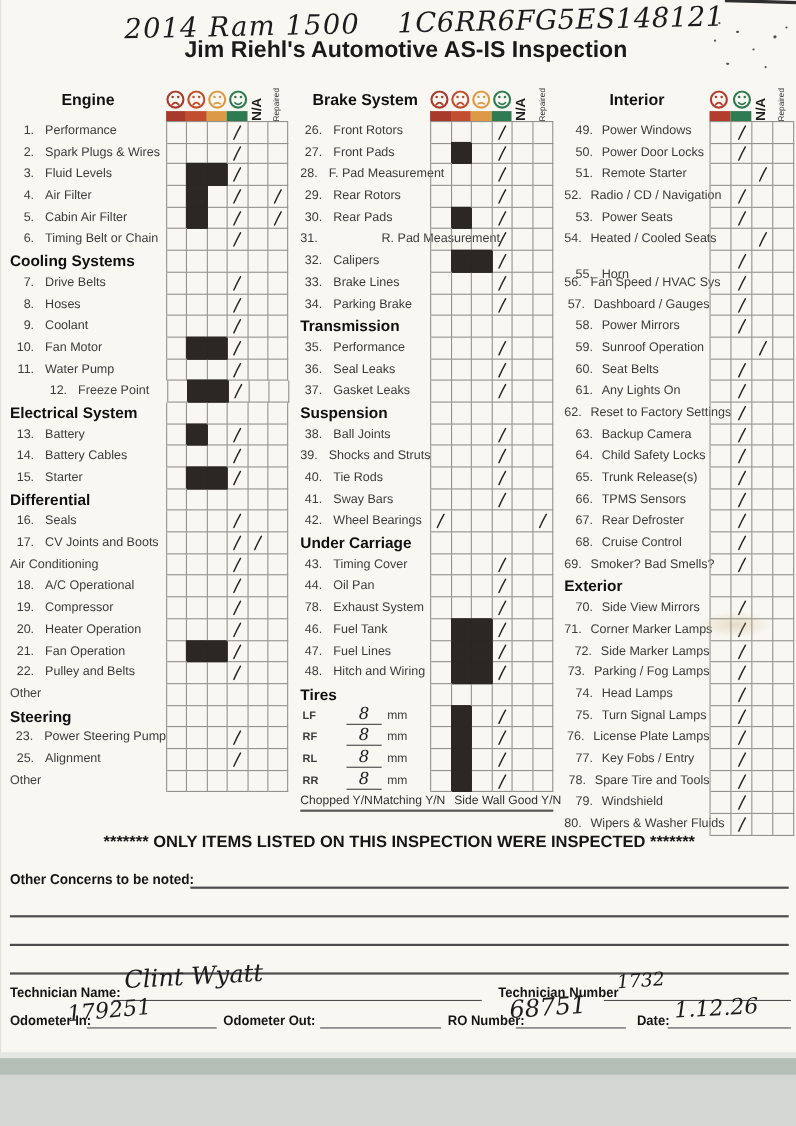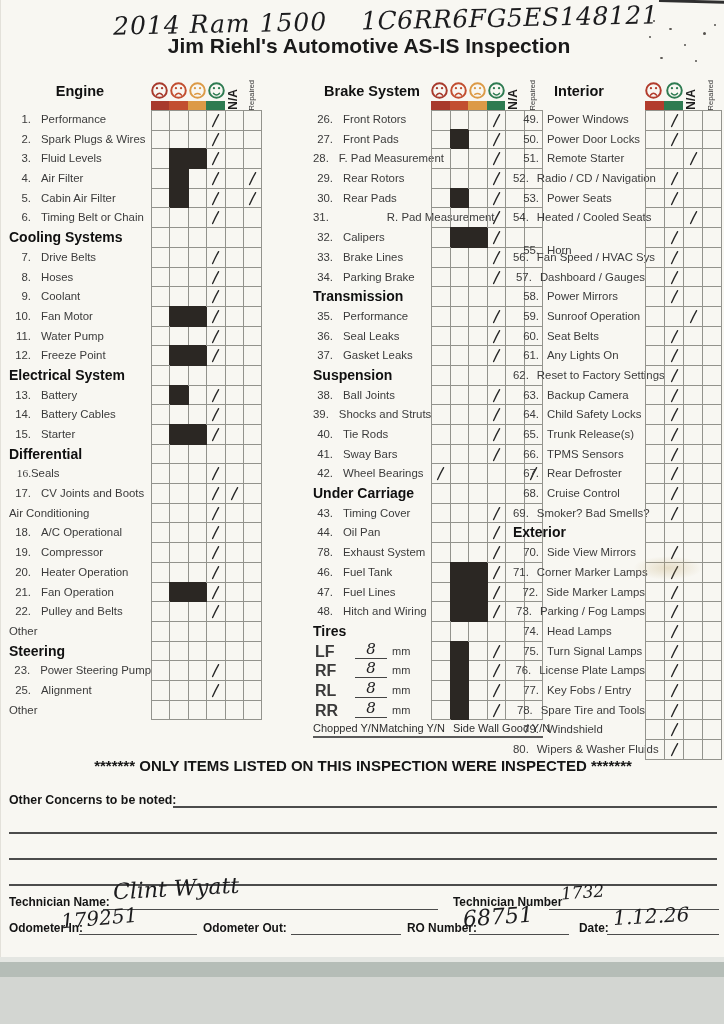--- a/index.html
+++ b/index.html
@@ -5,40 +5,40 @@
   html,body{margin:0;padding:0;}
   body{width:724px;height:1024px;position:relative;background:#d3d6d2;font-family:"Liberation Sans",sans-serif;overflow:hidden;}
   #paper{position:absolute;left:0;top:0;width:724px;height:957px;background:#f8f7f2;border-left:1px solid #e3e1da;}
   #scanlight{position:absolute;left:0;top:957px;width:724px;height:5px;background:#e4e6e2;}
   #scanband{position:absolute;left:0;top:962px;width:724px;height:15px;background:#b5bdb7;}
   .hw{font-family:"DejaVu Serif",serif;font-style:italic;color:#1c1c1e;}
   #hwline{position:absolute;left:112px;top:6px;font-size:25px;transform:rotate(-1.2deg);letter-spacing:1px;white-space:nowrap;}
   #hw-vin{margin-left:34px;letter-spacing:.5px;}
   #title{position:absolute;left:368px;top:34px;transform:translateX(-50%);font-size:21px;font-weight:700;color:#1a1a1a;white-space:nowrap;}
   .col{position:absolute;top:78px;}
-  #col0{left:8px;} #col1{left:272px;margin-left:40px;} #col2{left:512px;}
+  #col0{left:8px;} #col1{left:272px;} #col2{left:512px;}
   .col-head{position:relative;height:32px;}
   .col-title{position:absolute;top:5px;font-weight:700;font-size:14.5px;color:#111;transform:translateX(-50%);white-space:nowrap;}
   .faces{position:absolute;bottom:11px;display:flex;justify-content:space-between;}
   .bar{position:absolute;bottom:0;display:flex;height:9px;}
   .bar i{display:block;height:100%;}
   .vlab{position:absolute;bottom:0;writing-mode:vertical-rl;transform:rotate(180deg);line-height:1;}
   .vna{font-weight:700;font-size:12px;color:#1d1d1d;}
   .vrep{font-size:7.5px;color:#333;}
   .row{display:flex;height:19.7px;}
   .lbl{font-size:11.4px;color:#3b3b3b;line-height:19.7px;white-space:nowrap;display:flex;box-sizing:border-box;}
   .num{display:inline-block;text-align:right;}
   .sect{font-size:14px;font-weight:700;color:#101010;line-height:19.7px;}
   .plain{font-size:11.4px;color:#3b3b3b;}
   .cells{display:flex;border-left:1px solid #93938d;box-sizing:border-box;}
   .row.first .cells{border-top:1px solid #93938d;}
   .cell{border-right:1px solid #93938d;border-bottom:1px solid #93938d;box-sizing:border-box;position:relative;height:19.7px;}
   .cell.b{background:#2b2723;border-color:#2b2723;box-shadow:-1px -1px 0 0 #2b2723;}
   .chk{display:block;margin:2px auto 0;}
-  .tlab{font-weight:700;width:40px;padding-left:2px;font-size:16px;}
+  .tlab{font-weight:700;width:40px;padding-left:2px;font-size:10px;}
   .tline{width:32px;border-bottom:1px solid #444;height:15px;margin-top:1px;text-align:center;line-height:13px;display:inline-block;}
   .tval{font-size:15px;}
   .tmm{font-size:11px;margin-left:5px;}
   .tfoot{position:relative;height:18px;width:229px;}
   .tfl{position:absolute;top:2px;font-size:11px;color:#2e2e2e;white-space:nowrap;}
   .tfoot::after{content:'';position:absolute;left:0;width:230px;top:16px;height:1.5px;background:#5a5a5a;}
   #notice{position:absolute;left:362px;top:757px;transform:translateX(-50%);font-weight:700;font-size:15px;white-space:nowrap;color:#161616;}
   #concerns{position:absolute;left:8px;top:792px;font-weight:700;font-size:13px;color:#141414;transform:scaleX(.95);transform-origin:left;white-space:nowrap;}
   .wline{position:absolute;height:1.5px;background:#4c4c4c;}
   .flab{position:absolute;font-weight:700;font-size:12.5px;color:#141414;transform:scaleX(.95);transform-origin:left;white-space:nowrap;}
@@ -308,21 +308,21 @@
           <div class="cell" style="width: 18.4px;">
             <svg class="chk" width="11" height="15" viewBox="0 0 11 15">
               <path d="M2.6 13.6 C4.2 10 6.6 5 8.6 1.6" fill="none" stroke="#272727" stroke-width="1.35" stroke-linecap="round"></path>
             </svg>
           </div>
           <div class="cell" style="width: 18.4px;"></div>
           <div class="cell" style="width: 18.4px;"></div>
         </div>
       </div>
       <div class="row">
-        <div class="lbl" style="width: 142px;">
+        <div class="lbl" style="width: 142px; margin-left: 30px;">
           <span class="num" style="width: 22px; margin-right: 10px;">12.</span>
           <span class="ilab">Freeze Point</span>
         </div>
         <div class="cells">
           <div class="cell" style="width: 18.4px;"></div>
           <div class="cell b" style="width: 18.4px;"></div>
           <div class="cell b" style="width: 18.4px;"></div>
           <div class="cell" style="width: 18.4px;">
             <svg class="chk" width="11" height="15" viewBox="0 0 11 15">
               <path d="M2.6 13.6 C4.2 10 6.6 5 8.6 1.6" fill="none" stroke="#272727" stroke-width="1.35" stroke-linecap="round"></path>
@@ -407,21 +407,21 @@
           <div class="cell" style="width: 18.4px;"></div>
           <div class="cell" style="width: 18.4px;"></div>
           <div class="cell" style="width: 18.4px;"></div>
           <div class="cell" style="width: 18.4px;"></div>
           <div class="cell" style="width: 18.4px;"></div>
           <div class="cell" style="width: 18.4px;"></div>
         </div>
       </div>
       <div class="row">
         <div class="lbl" style="width: 142px;">
-          <span class="num" style="width: 22px; margin-right: 0; font-family: Liberation Serif, serif;">16.</span>
+          <span class="num" style="width: 22px; margin-right: 10px;">16.</span>
           <span class="ilab">Seals</span>
         </div>
         <div class="cells">
           <div class="cell" style="width: 18.4px;"></div>
           <div class="cell" style="width: 18.4px;"></div>
           <div class="cell" style="width: 18.4px;"></div>
           <div class="cell" style="width: 18.4px;">
             <svg class="chk" width="11" height="15" viewBox="0 0 11 15">
               <path d="M2.6 13.6 C4.2 10 6.6 5 8.6 1.6" fill="none" stroke="#272727" stroke-width="1.35" stroke-linecap="round"></path>
             </svg>

